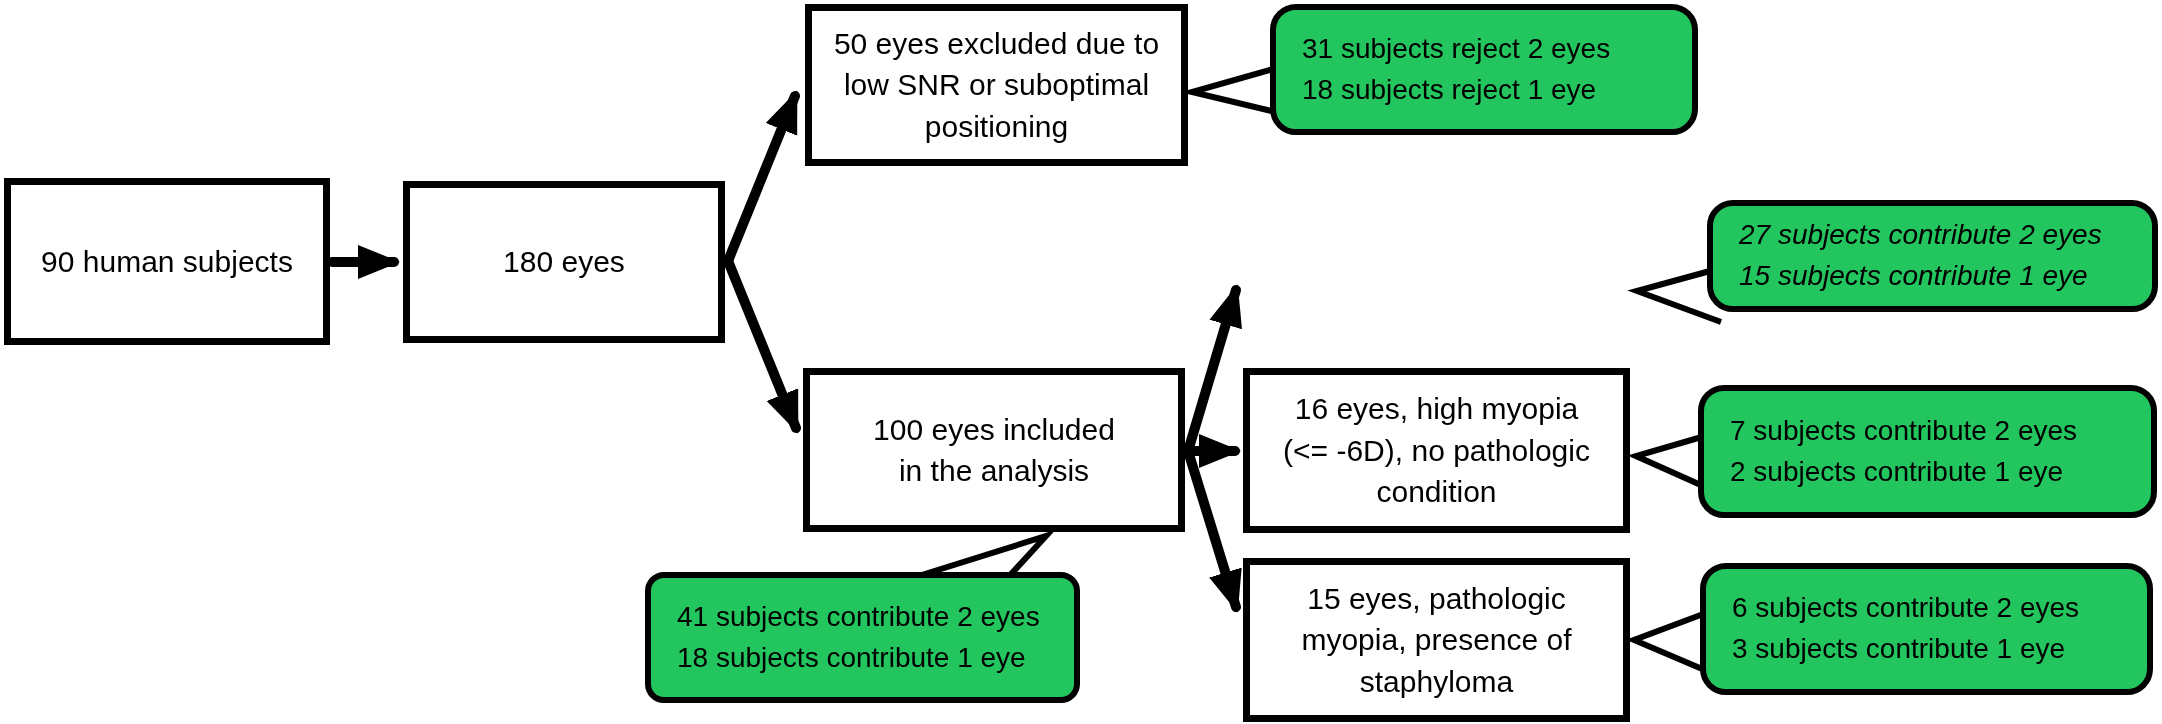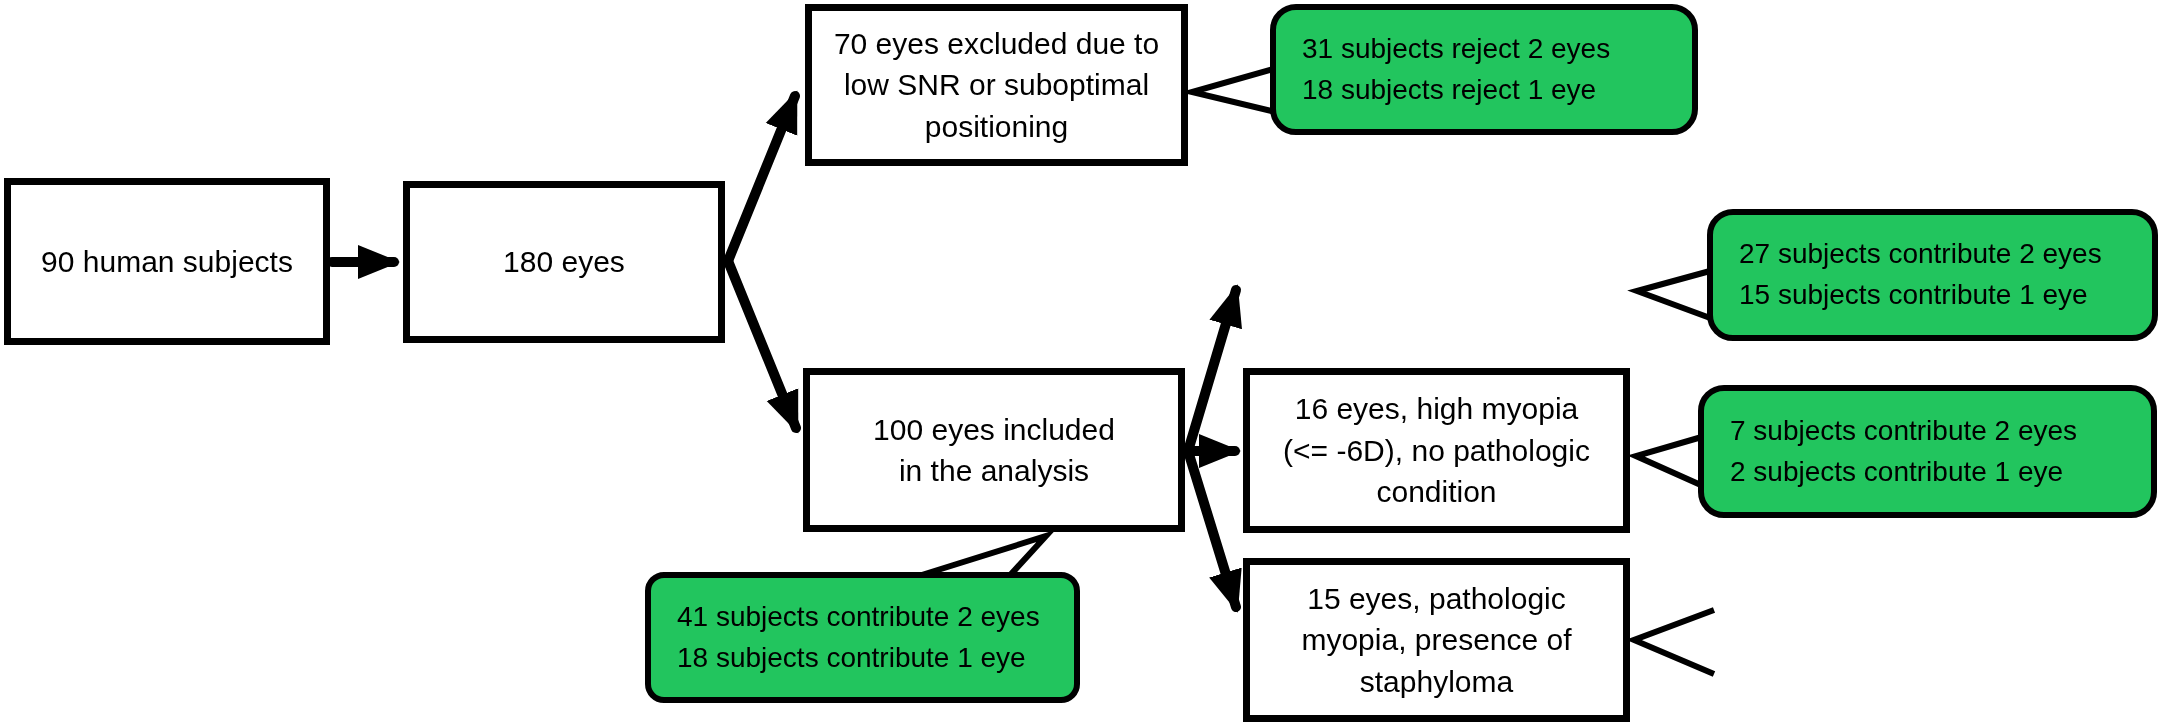--- a/index.html
+++ b/index.html
@@ -72,21 +72,21 @@
 
   <div class="box" style="left:4px; top:178px; width:326px; height:167px;">
     <div class="label">90 human subjects</div>
   </div>
 
   <div class="box" style="left:403px; top:181px; width:322px; height:162px;">
     <div class="label">180 eyes</div>
   </div>
 
   <div class="box" style="left:805px; top:4px; width:383px; height:162px;">
-    <div class="label">70 eyes excluded due to
+    <div class="label">50 eyes excluded due to
 low SNR or suboptimal
 positioning</div>
   </div>
 
   <div class="box" style="left:803px; top:368px; width:382px; height:164px;">
     <div class="label">100 eyes included
 in the analysis</div>
   </div>
 
 
@@ -100,30 +100,34 @@
     <div class="label">15 eyes, pathologic
 myopia, presence of
 staphyloma</div>
   </div>
 
   <div class="callout" style="left:1270px; top:4px; width:428px; height:131px;">
     <div class="label">31 subjects reject 2 eyes
 18 subjects reject 1 eye</div>
   </div>
 
-  <div class="callout" style="left:1707px; top:209px; width:451px; height:132px;">
+  <div class="callout" style="left:1707px; top:200px; width:451px; height:112px;font-style:italic;">
     <div class="label">27 subjects contribute 2 eyes
 15 subjects contribute 1 eye</div>
   </div>
 
   <div class="callout" style="left:1698px; top:385px; width:459px; height:133px;">
     <div class="label">7 subjects contribute 2 eyes
 2 subjects contribute 1 eye</div>
   </div>
 
+  <div class="callout" style="left:1700px; top:563px; width:453px; height:132px;">
+    <div class="label">6 subjects contribute 2 eyes
+3 subjects contribute 1 eye</div>
+  </div>
 
   <div class="callout" style="left:645px; top:572px; width:435px; height:131px;border-radius:19px;">
     <div class="label">41 subjects contribute 2 eyes
 18 subjects contribute 1 eye</div>
   </div>
 
   <svg class="layer tails" viewBox="0 0 2162 724">
     <path class="tail" d="M 1284 66 L 1192 92 L 1284 114"></path>
     <path class="tail" d="M 1721 268 L 1637 291 L 1721 322"></path>
     <path class="tail" d="M 1712 434 L 1636 456 L 1712 490"></path>

